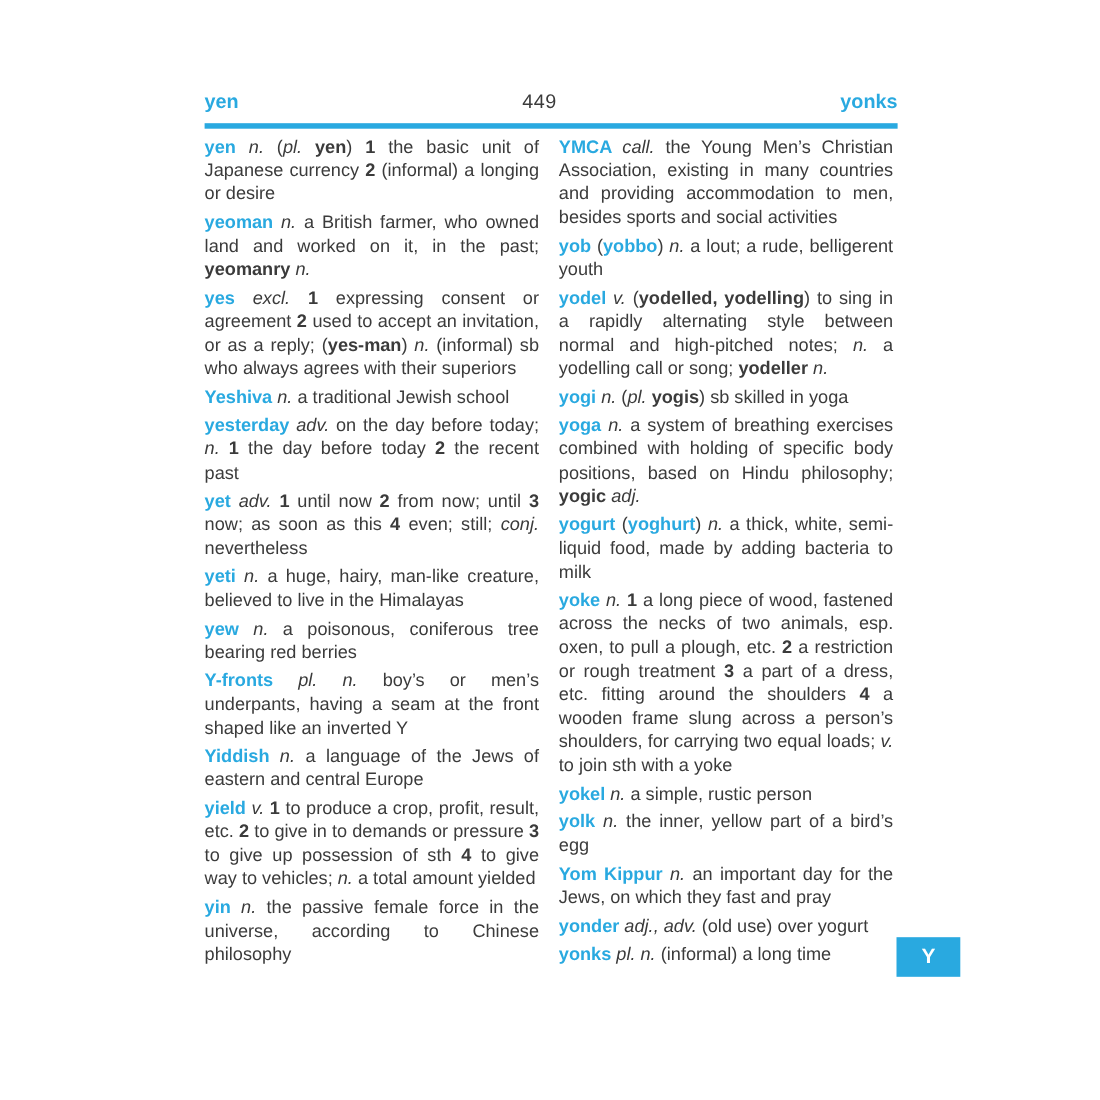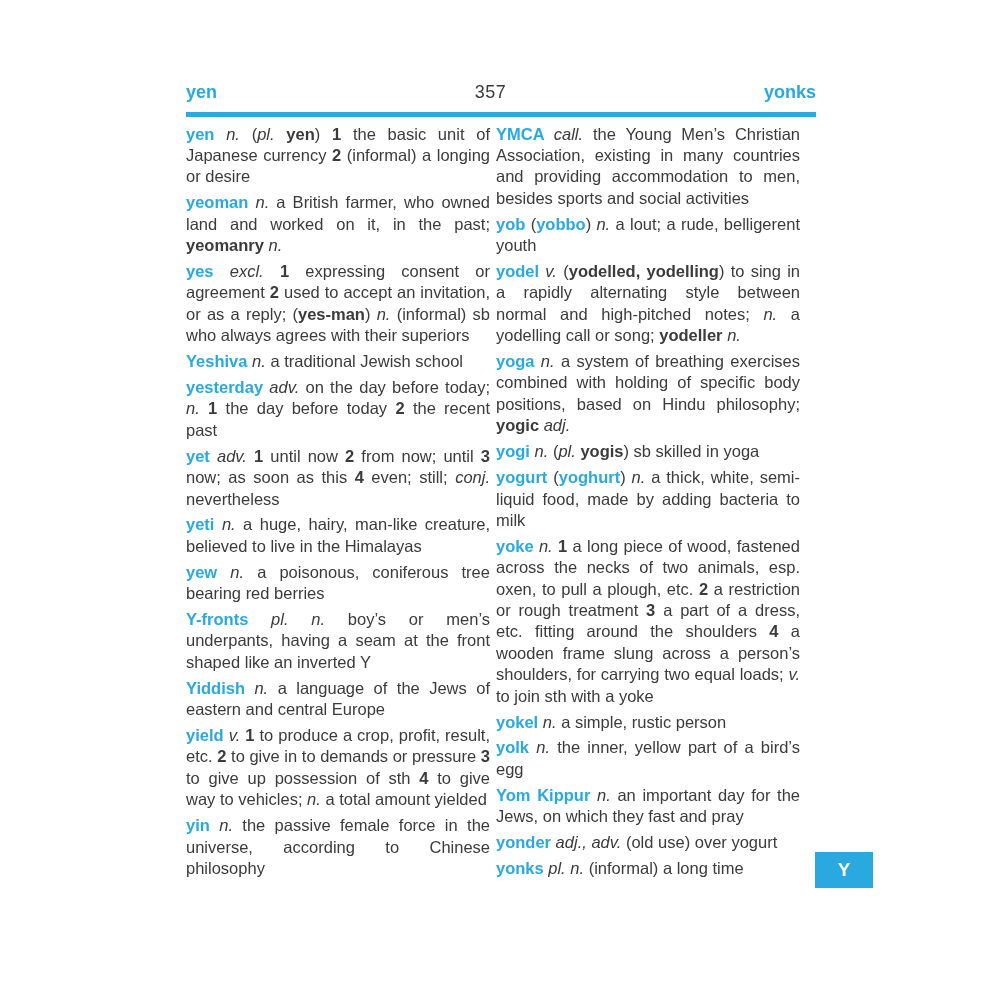--- a/index.html
+++ b/index.html
@@ -39,21 +39,21 @@
     font-weight: 400;
     letter-spacing: 0.5px;
   }
   .header-rule {
     height: 4.5px;
     background: #29A9E0;
     margin-top: 9px;
   }
   .columns {
     display: flex;
-    gap: 6px;
+    gap: 18px;
     margin-top: 7px;
   }
   .col {
     width: 304px;
     color: #3B3B3B;
     font-size: 16.5px;
     line-height: 21.4px;
     text-align: justify;
   }
   .entry {
@@ -77,21 +77,21 @@
     justify-content: center;
   }
 </style>
 </head>
 <body>
 
 <div class="canvas">
   <div class="page">
     <div class="page-header">
       <span class="guide-word">yen</span>
-      <span class="page-number">357</span>
+      <span class="page-number">449</span>
       <span class="guide-word">yonks</span>
     </div>
     <div class="header-rule"></div>
     <div class="columns">
       <div class="col">
           <p class="entry"><span class="seg-hw">yen </span><span class="seg-i">n. </span><span>(</span><span class="seg-i">pl. </span><span class="seg-b">yen</span><span>) </span><span class="seg-b">1</span><span> the basic unit of Japanese currency </span><span class="seg-b">2</span><span> (informal) a longing or desire</span></p>
           <p class="entry"><span class="seg-hw">yeoman </span><span class="seg-i">n. </span><span>a British farmer, who owned land and worked on it, in the past; </span><span class="seg-b">yeomanry </span><span class="seg-i">n.</span></p>
           <p class="entry"><span class="seg-hw">yes </span><span class="seg-i">excl. </span><span class="seg-b">1</span><span> expressing consent or agreement </span><span class="seg-b">2</span><span> used to accept an invitation, or as a reply; (</span><span class="seg-b">yes-man</span><span>) </span><span class="seg-i">n. </span><span>(informal) sb who always agrees with their superiors</span></p>
           <p class="entry"><span class="seg-hw">Yeshiva </span><span class="seg-i">n. </span><span>a traditional Jewish school</span></p>
           <p class="entry"><span class="seg-hw">yesterday </span><span class="seg-i">adv. </span><span>on the day before today; </span><span class="seg-i">n. </span><span class="seg-b">1</span><span> the day before today </span><span class="seg-b">2</span><span> the recent past</span></p>
@@ -100,22 +100,22 @@
           <p class="entry"><span class="seg-hw">yew </span><span class="seg-i">n. </span><span>a poisonous, coniferous tree bearing red berries</span></p>
           <p class="entry"><span class="seg-hw">Y-fronts </span><span class="seg-i">pl. n. </span><span>boy’s or men’s underpants, having a seam at the front shaped like an inverted Y</span></p>
           <p class="entry"><span class="seg-hw">Yiddish </span><span class="seg-i">n. </span><span>a language of the Jews of eastern and central Europe</span></p>
           <p class="entry"><span class="seg-hw">yield </span><span class="seg-i">v. </span><span class="seg-b">1</span><span> to produce a crop, profit, result, etc. </span><span class="seg-b">2</span><span> to give in to demands or pressure </span><span class="seg-b">3</span><span> to give up possession of sth </span><span class="seg-b">4</span><span> to give way to vehicles; </span><span class="seg-i">n. </span><span>a total amount yielded</span></p>
           <p class="entry"><span class="seg-hw">yin </span><span class="seg-i">n. </span><span>the passive female force in the universe, according to Chinese philosophy</span></p>
         </div>
       <div class="col">
           <p class="entry"><span class="seg-hw">YMCA </span><span class="seg-i">call. </span><span>the Young Men’s Christian Association, existing in many countries and providing accommodation to men, besides sports and social activities</span></p>
           <p class="entry"><span class="seg-hw">yob</span><span> (</span><span class="seg-hw">yobbo</span><span>) </span><span class="seg-i">n. </span><span>a lout; a rude, belligerent youth</span></p>
           <p class="entry"><span class="seg-hw">yodel </span><span class="seg-i">v. </span><span>(</span><span class="seg-b">yodelled, yodelling</span><span>) to sing in a rapidly alternating style between normal and high-pitched notes; </span><span class="seg-i">n. </span><span>a yodelling call or song; </span><span class="seg-b">yodeller </span><span class="seg-i">n.</span></p>
+          <p class="entry"><span class="seg-hw">yogi </span><span class="seg-i">n. </span><span>(</span><span class="seg-i">pl. </span><span class="seg-b">yogis</span><span>) sb skilled in yoga</span></p>
           <p class="entry"><span class="seg-hw">yoga </span><span class="seg-i">n. </span><span>a system of breathing exercises combined with holding of specific body positions, based on Hindu philosophy; </span><span class="seg-b">yogic </span><span class="seg-i">adj.</span></p>
-          <p class="entry"><span class="seg-hw">yogi </span><span class="seg-i">n. </span><span>(</span><span class="seg-i">pl. </span><span class="seg-b">yogis</span><span>) sb skilled in yoga</span></p>
           <p class="entry"><span class="seg-hw">yogurt</span><span> (</span><span class="seg-hw">yoghurt</span><span>) </span><span class="seg-i">n. </span><span>a thick, white, semi-liquid food, made by adding bacteria to milk</span></p>
           <p class="entry"><span class="seg-hw">yoke </span><span class="seg-i">n. </span><span class="seg-b">1</span><span> a long piece of wood, fastened across the necks of two animals, esp. oxen, to pull a plough, etc. </span><span class="seg-b">2</span><span> a restriction or rough treatment </span><span class="seg-b">3</span><span> a part of a dress, etc. fitting around the shoulders </span><span class="seg-b">4</span><span> a wooden frame slung across a person’s shoulders, for carrying two equal loads; </span><span class="seg-i">v. </span><span>to join sth with a yoke</span></p>
           <p class="entry"><span class="seg-hw">yokel </span><span class="seg-i">n. </span><span>a simple, rustic person</span></p>
           <p class="entry"><span class="seg-hw">yolk </span><span class="seg-i">n. </span><span>the inner, yellow part of a bird’s egg</span></p>
           <p class="entry"><span class="seg-hw">Yom Kippur </span><span class="seg-i">n. </span><span>an important day for the Jews, on which they fast and pray</span></p>
           <p class="entry"><span class="seg-hw">yonder </span><span class="seg-i">adj., adv. </span><span>(old use) over yogurt</span></p>
           <p class="entry"><span class="seg-hw">yonks </span><span class="seg-i">pl. n. </span><span>(informal) a long time</span></p>
         </div>
     </div>
   </div>

